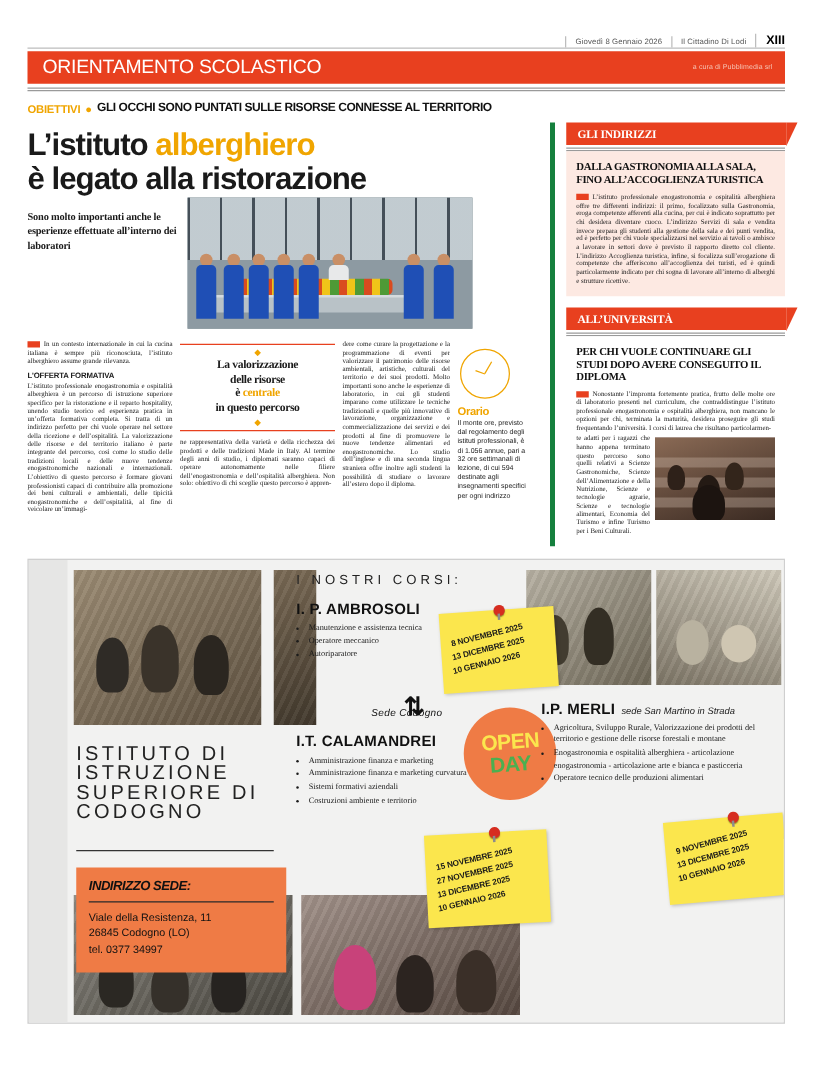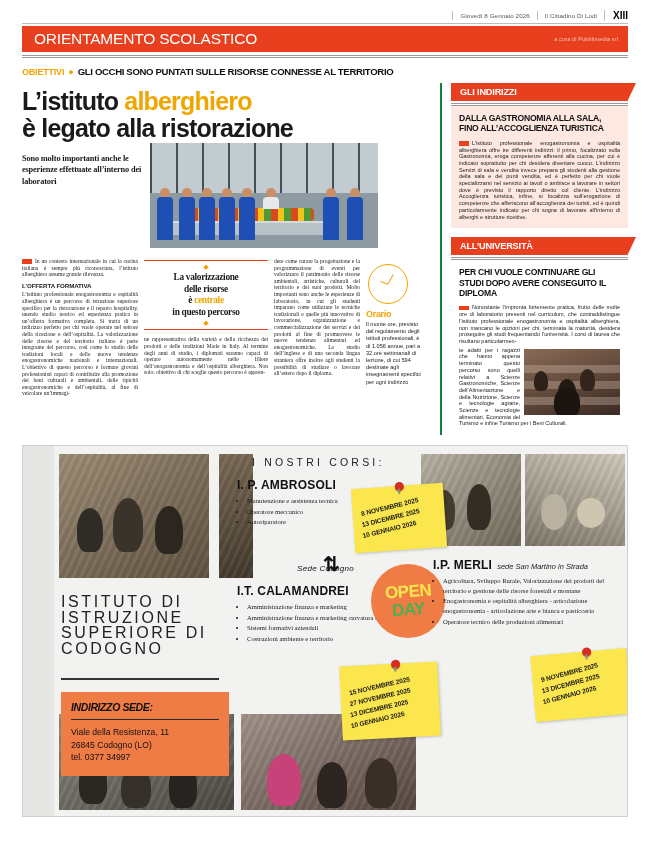--- a/index.html
+++ b/index.html
@@ -8,22 +8,22 @@
     background: #ffffff;
     font-family: "Liberation Sans", sans-serif;
     color: #111;
     overflow: hidden;
     position: relative;
   }
   .page { width:650px; height:858px; padding: 0 22px; position:relative; background:#fff; }
 
   
   .dateline {
-    display:flex; justify-content:flex-end; align-items:center;
-    height: 24px; padding-top: 8px;
+    display:flex; justify-content:flex-end; align-items:flex-end;
+    height: 39px; padding-top: 8px;
     border-bottom: 1px solid #bdbdbd;
   }
   .dateline .dl-item {
     font-size: 6.2px; color:#555; letter-spacing:.1px;
     padding: 0 7px; border-left: 1px solid #bdbdbd; line-height:9px;
   }
   .dateline .dl-page {
     font-size: 10px; font-weight: bold; color:#000;
     padding-left: 8px; border-left:1px solid #bdbdbd; line-height:11px;
   }
@@ -42,21 +42,21 @@
 
   
   .kicker { margin-top: 8px; display:flex; align-items:center; gap:4px; }
   .kicker .k1 { color:#f0a500; font-weight:bold; font-size:9px; letter-spacing:-.2px;}
   .kicker .kdot { color:#f0a500; font-size:9px; }
   .kicker .k2 { color:#111; font-weight:bold; font-size:9.6px; letter-spacing:-.35px;}
 
   
   .main { display:flex; gap:0; margin-top: 6px; }
   .left-area { width: 418px; padding-right: 8px; }
-  .right-area { width: 188px; border-left: 2px solid #15803d; padding-left: 9px; }
+  .right-area { width: 188px; border-left: 4px solid #15803d; padding-left: 9px; font-family: Liberation Serif, serif; }
 
   .headline { margin-top: 5px; }
   .headline .hl { font-size: 25px; font-weight: bold; line-height: 26.5px; letter-spacing:-0.8px; color:#1a1a1a;}
   .headline .hl .accent { color:#f0a500; }
 
   .deck {
     margin-top: 12px; width: 120px; font-size: 8.3px; font-weight:bold;
     line-height: 11.4px; color:#1a1a1a; letter-spacing:-0.15px;
   }
 
@@ -382,21 +382,21 @@
     <div class="ad-title-rule"></div>
 
     <div class="ad-addr">
       <div class="ttl">INDIRIZZO SEDE:</div>
       <div class="hr"></div>
       <div class="ln">Viale della Resistenza, 11</div>
       <div class="ln">26845 Codogno (LO)</div>
       <div class="ln">tel. 0377 34997</div>
     </div>
 
-    <div class="ad-h" style="position:absolute;left:229px;top:10px;">I NOSTRI CORSI:</div>
+    <div class="ad-h" style="position:absolute;left:214px;top:10px;">I NOSTRI CORSI:</div>
 
     <div class="course-block" style="left:214px; top:32px; width:180px;">
       <div class="course-name">I. P. AMBROSOLI</div>
       <ul class="course-list">
         <li>Manutenzione e assistenza tecnica</li>
         <li>Operatore meccanico</li>
         <li>Autoriparatore</li>
       </ul>
     </div>
 

